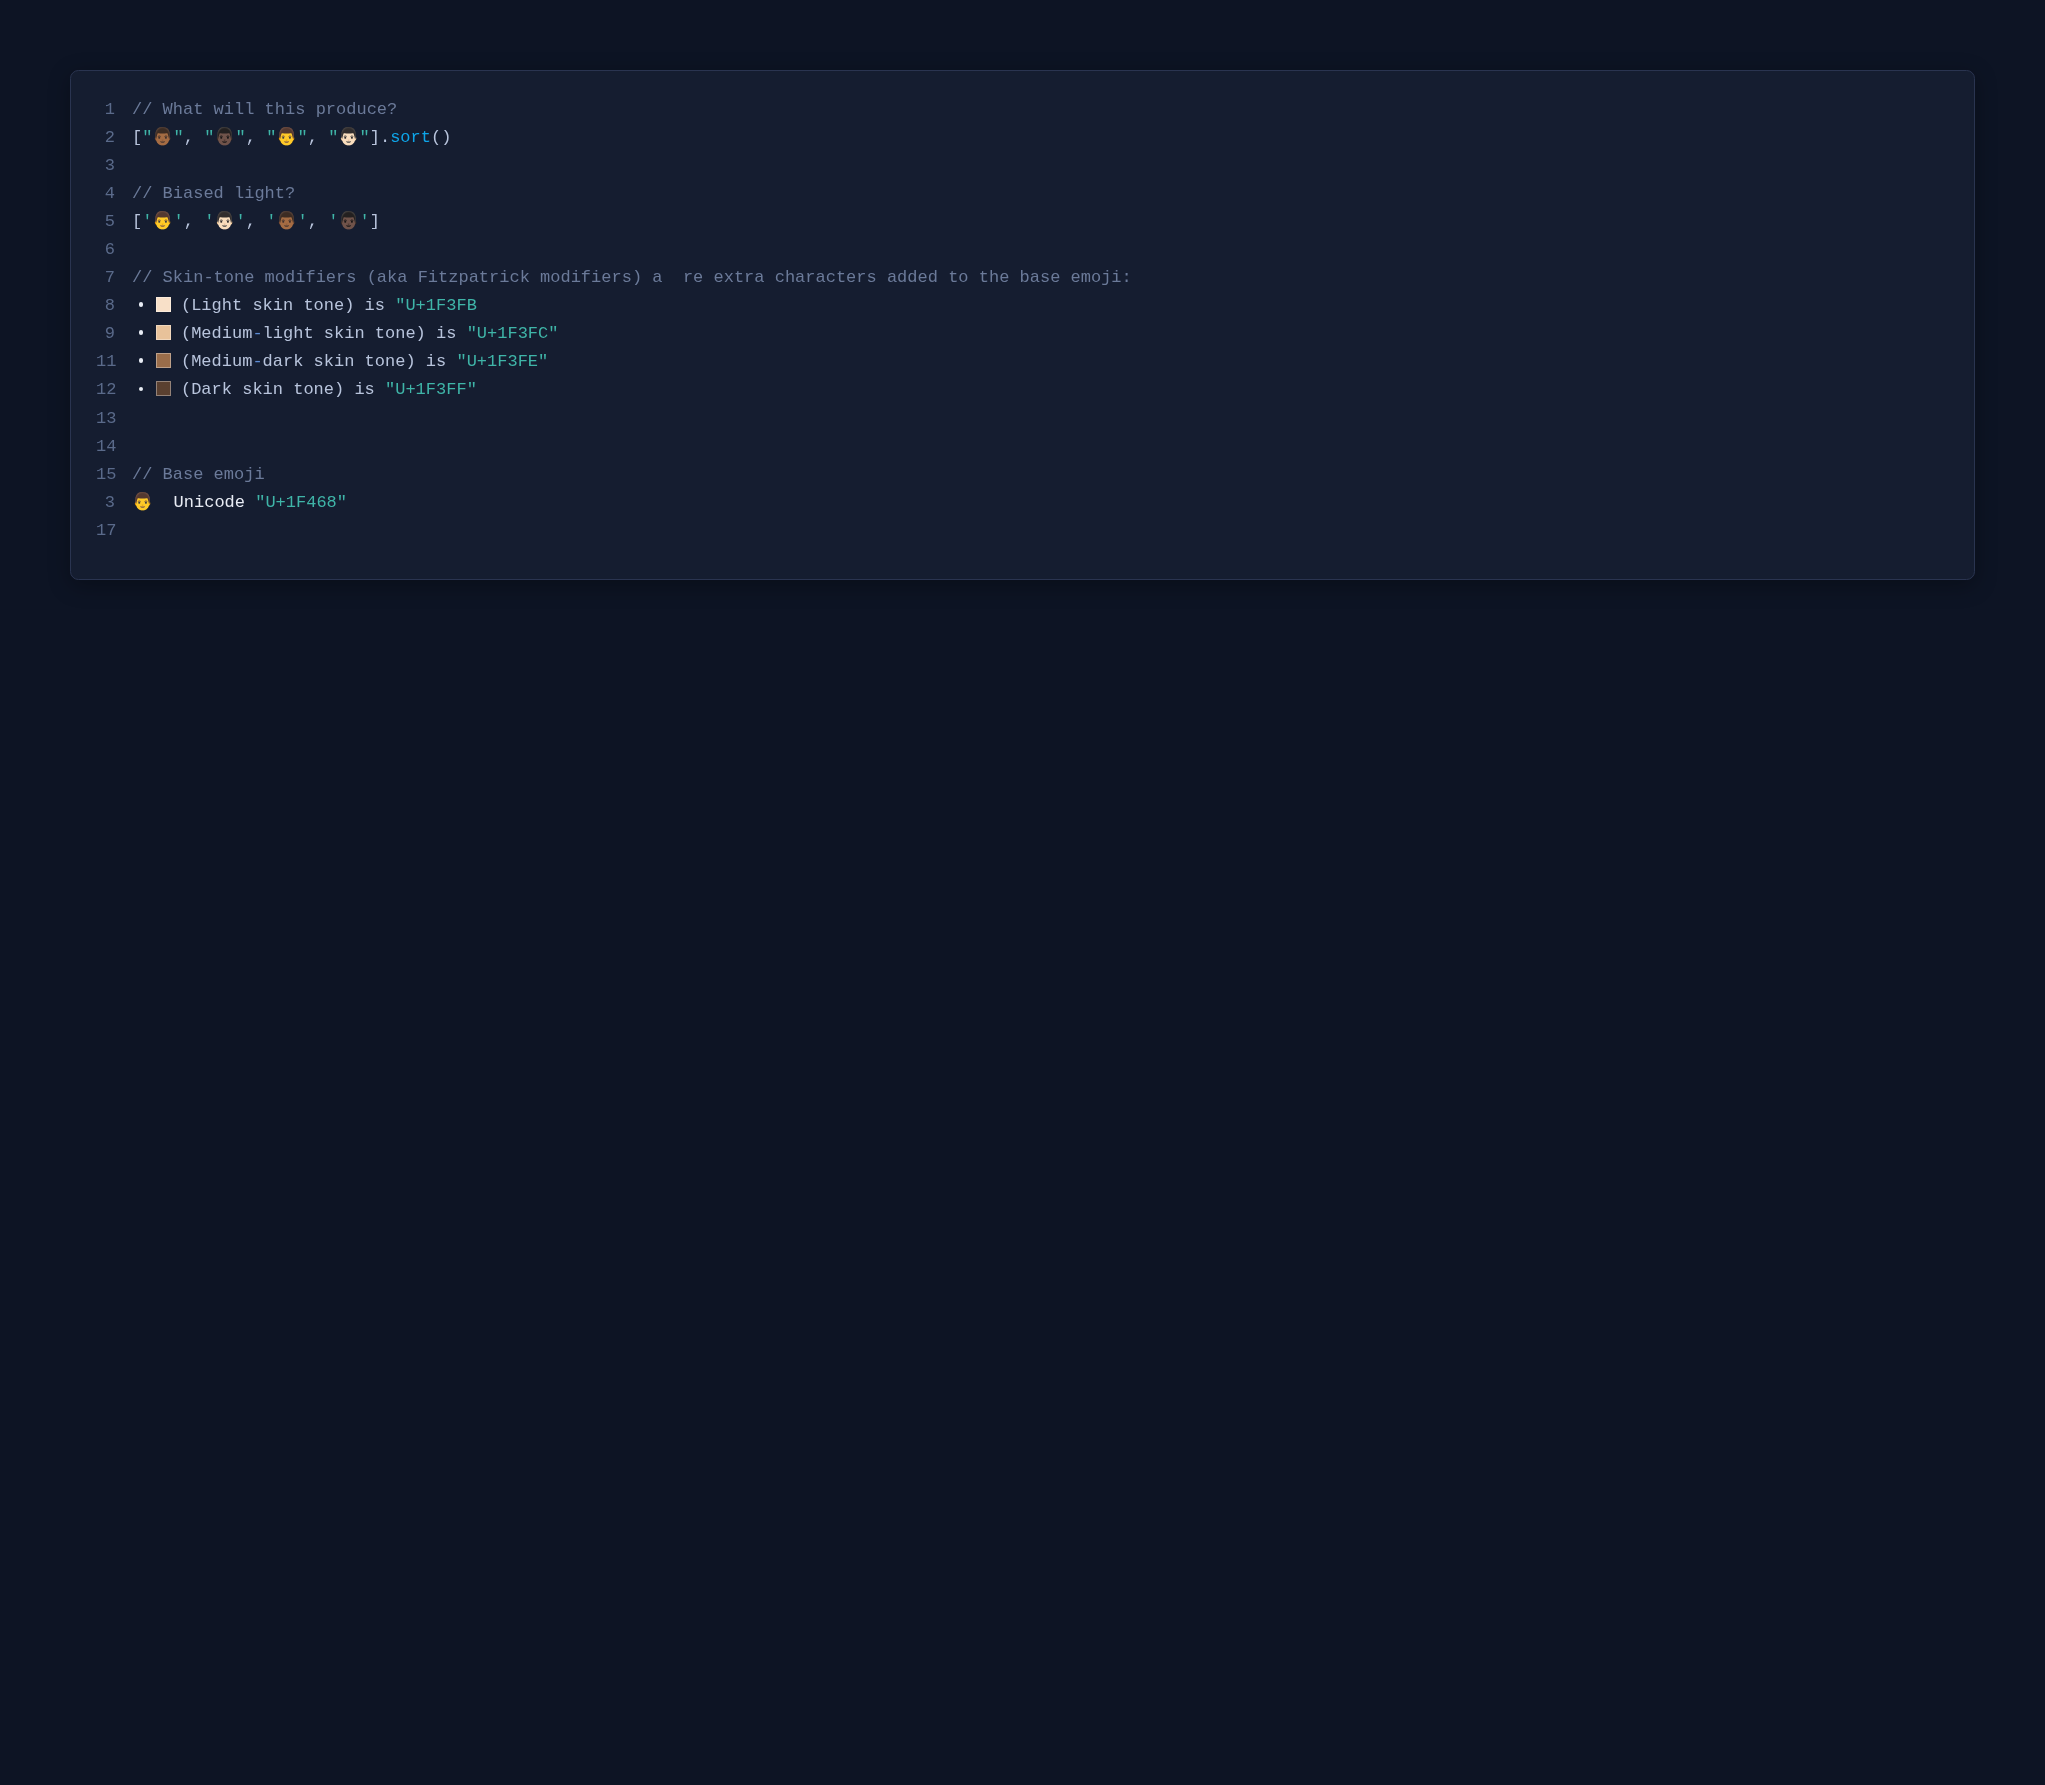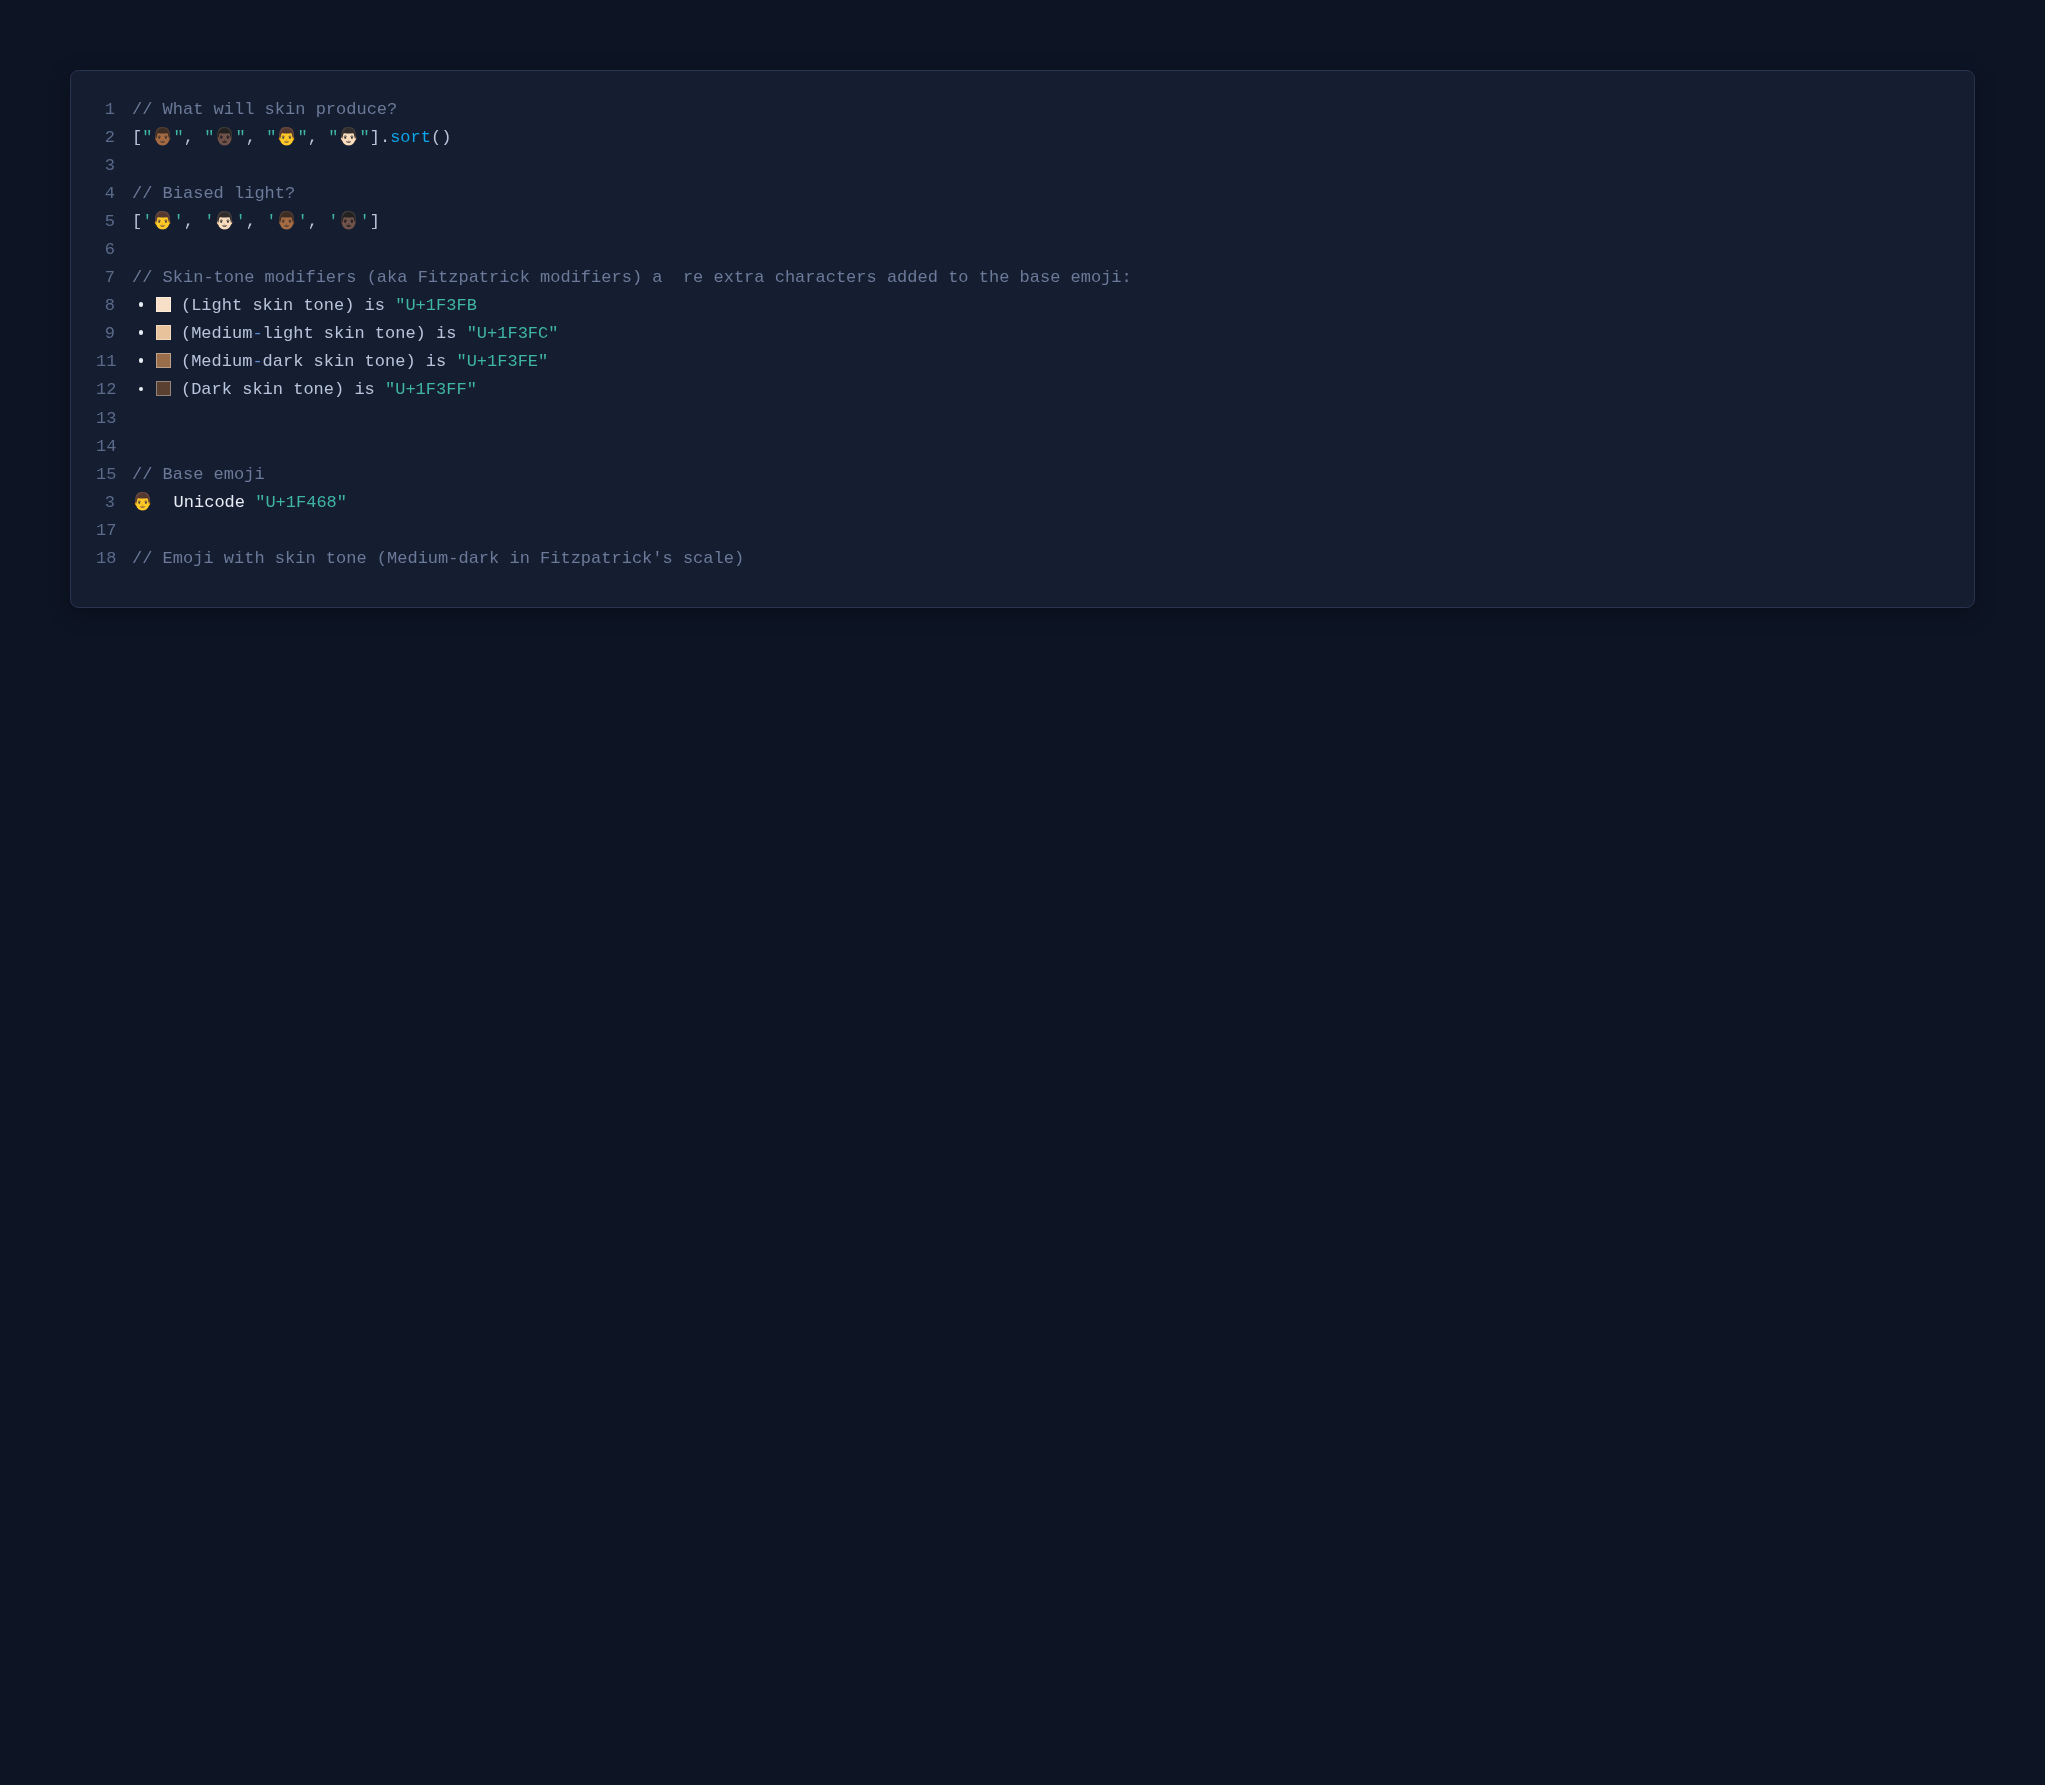--- a/index.html
+++ b/index.html
@@ -62,21 +62,21 @@
     position: relative;
     top: -1.4px;
   }
 </style>
 </head>
 <body>
 
 <div class="editor" id="editor">
     <div class="line">
       <span class="lineno">1</span>
-      <span class="code"><span class="comment">// What will skin produce?</span></span>
+      <span class="code"><span class="comment">// What will this produce?</span></span>
     </div>
     <div class="line">
       <span class="lineno">2</span>
       <span class="code"><span class="punct">[</span><span class="string">"</span><span class="emoji">👨🏾</span><span class="string">"</span><span class="punct">, </span><span class="string">"</span><span class="emoji">👨🏿</span><span class="string">"</span><span class="punct">, </span><span class="string">"</span><span class="emoji">👨</span><span class="string">"</span><span class="punct">, </span><span class="string">"</span><span class="emoji">👨🏻</span><span class="string">"</span><span class="punct">].</span><span class="method">sort</span><span class="punct">()</span></span>
     </div>
     <div class="line">
       <span class="lineno">3</span>
       <span class="code">&nbsp;</span>
     </div>
     <div class="line">
@@ -124,18 +124,14 @@
       <span class="code"><span class="comment">// Base emoji</span></span>
     </div>
     <div class="line">
       <span class="lineno">3</span>
       <span class="code"><span class="emoji">👨</span><span>  Unicode </span><span class="string">"U+1F468"</span></span>
     </div>
     <div class="line">
       <span class="lineno">17</span>
       <span class="code">&nbsp;</span>
     </div>
-    <div class="line">
-      <span class="lineno">18</span>
-      <span class="code"><span class="comment">// Emoji with skin tone (Medium-dark in Fitzpatrick's scale)</span></span>
-    </div>
   </div>
 
 
 </body></html>

